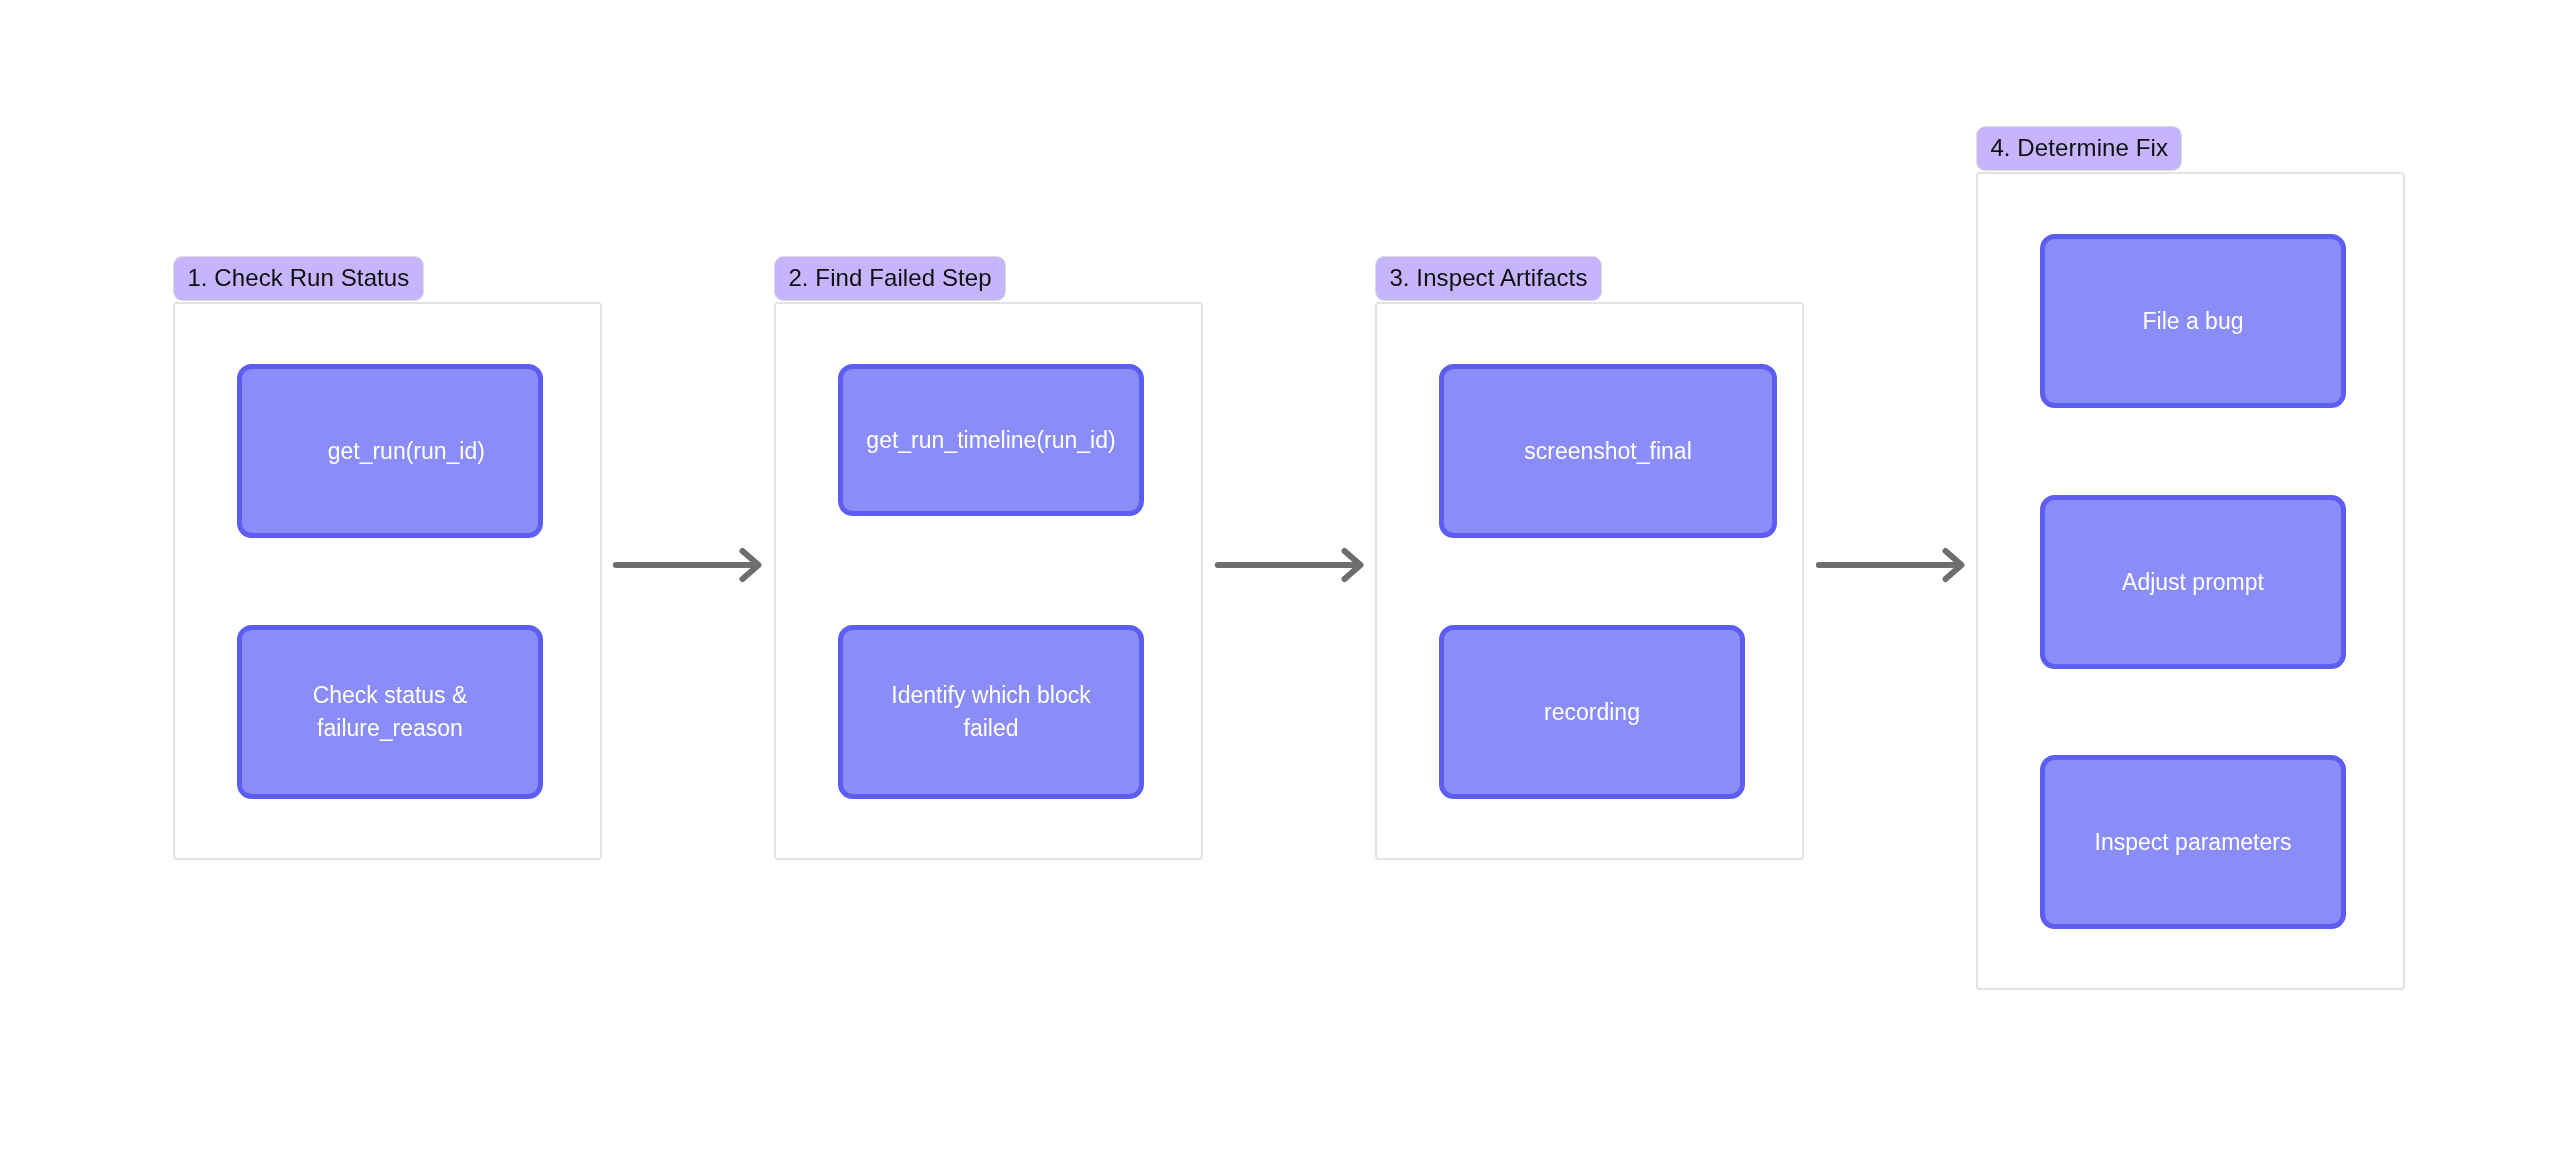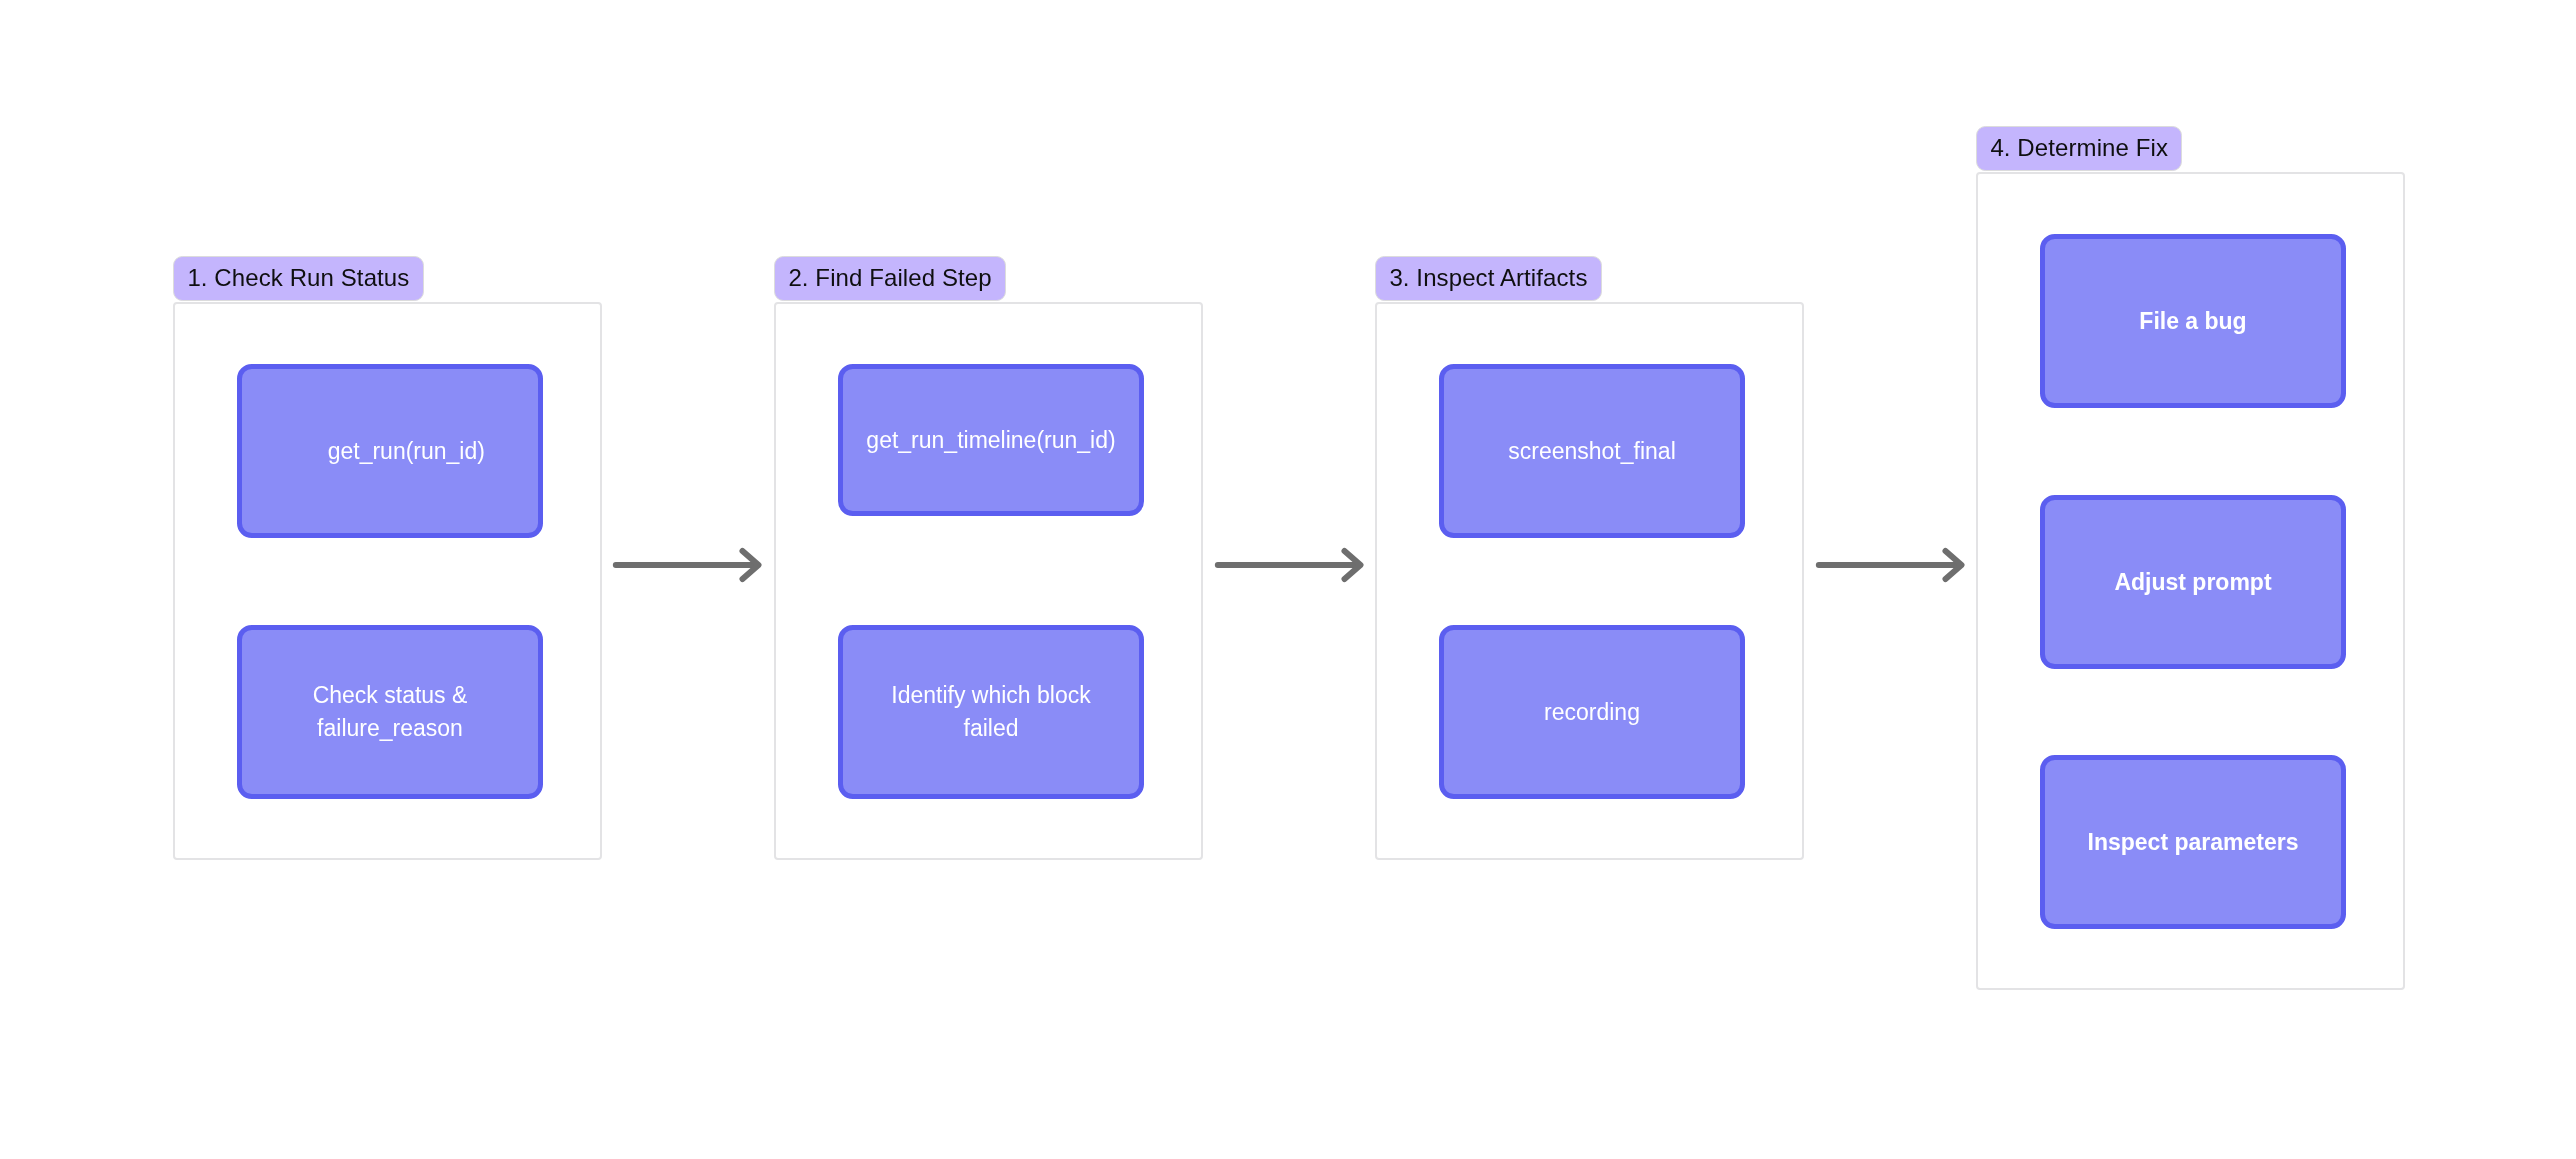--- a/index.html
+++ b/index.html
@@ -99,32 +99,32 @@
 
   <div class="arrow" style="left:1216px; top:549px; width:153px; height:32px;">
     <svg width="153" height="32" viewBox="0 0 228 48" aria-hidden="true">
       <path d="M2 24 H212" stroke="#6e6e6e" stroke-width="9" stroke-linecap="round" fill="none"></path>
       <path d="M192 3 L216 24 L192 45" stroke="#6e6e6e" stroke-width="9" stroke-linecap="round" stroke-linejoin="round" fill="none"></path>
     </svg>
   </div>
 
   <div class="group-label" style="left:1375px; top:256px;">3. Inspect Artifacts</div>
   <div class="group" style="left:1375px; top:302px; width:429px; height:558px;">
-    <div class="node" style="left:62px; top:60px; width:306px; height:174px;">screenshot_final</div>
+    <div class="node" style="left:62px; top:60px; width:338px; height:174px;">screenshot_final</div>
     <div class="node" style="left:62px; top:321px; width:306px; height:174px;">recording</div>
   </div>
 
   <div class="arrow" style="left:1817px; top:549px; width:153px; height:32px;">
     <svg width="153" height="32" viewBox="0 0 228 48" aria-hidden="true">
       <path d="M2 24 H212" stroke="#6e6e6e" stroke-width="9" stroke-linecap="round" fill="none"></path>
       <path d="M192 3 L216 24 L192 45" stroke="#6e6e6e" stroke-width="9" stroke-linecap="round" stroke-linejoin="round" fill="none"></path>
     </svg>
   </div>
 
   <div class="group-label" style="left:1976px; top:126px;">4. Determine Fix</div>
-  <div class="group" style="left:1976px; top:172px; width:429px; height:818px;font-weight:bold;">
+  <div class="group" style="left:1976px; top:172px; width:429px; height:818px;">
     <div class="node" style="left:62px; top:60px; width:306px; height:174px;">File a bug</div>
     <div class="node" style="left:62px; top:321px; width:306px; height:174px;">Adjust prompt</div>
     <div class="node" style="left:62px; top:581px; width:306px; height:174px;">Inspect parameters</div>
   </div>
 
 </div>
 
 
 </body></html>

